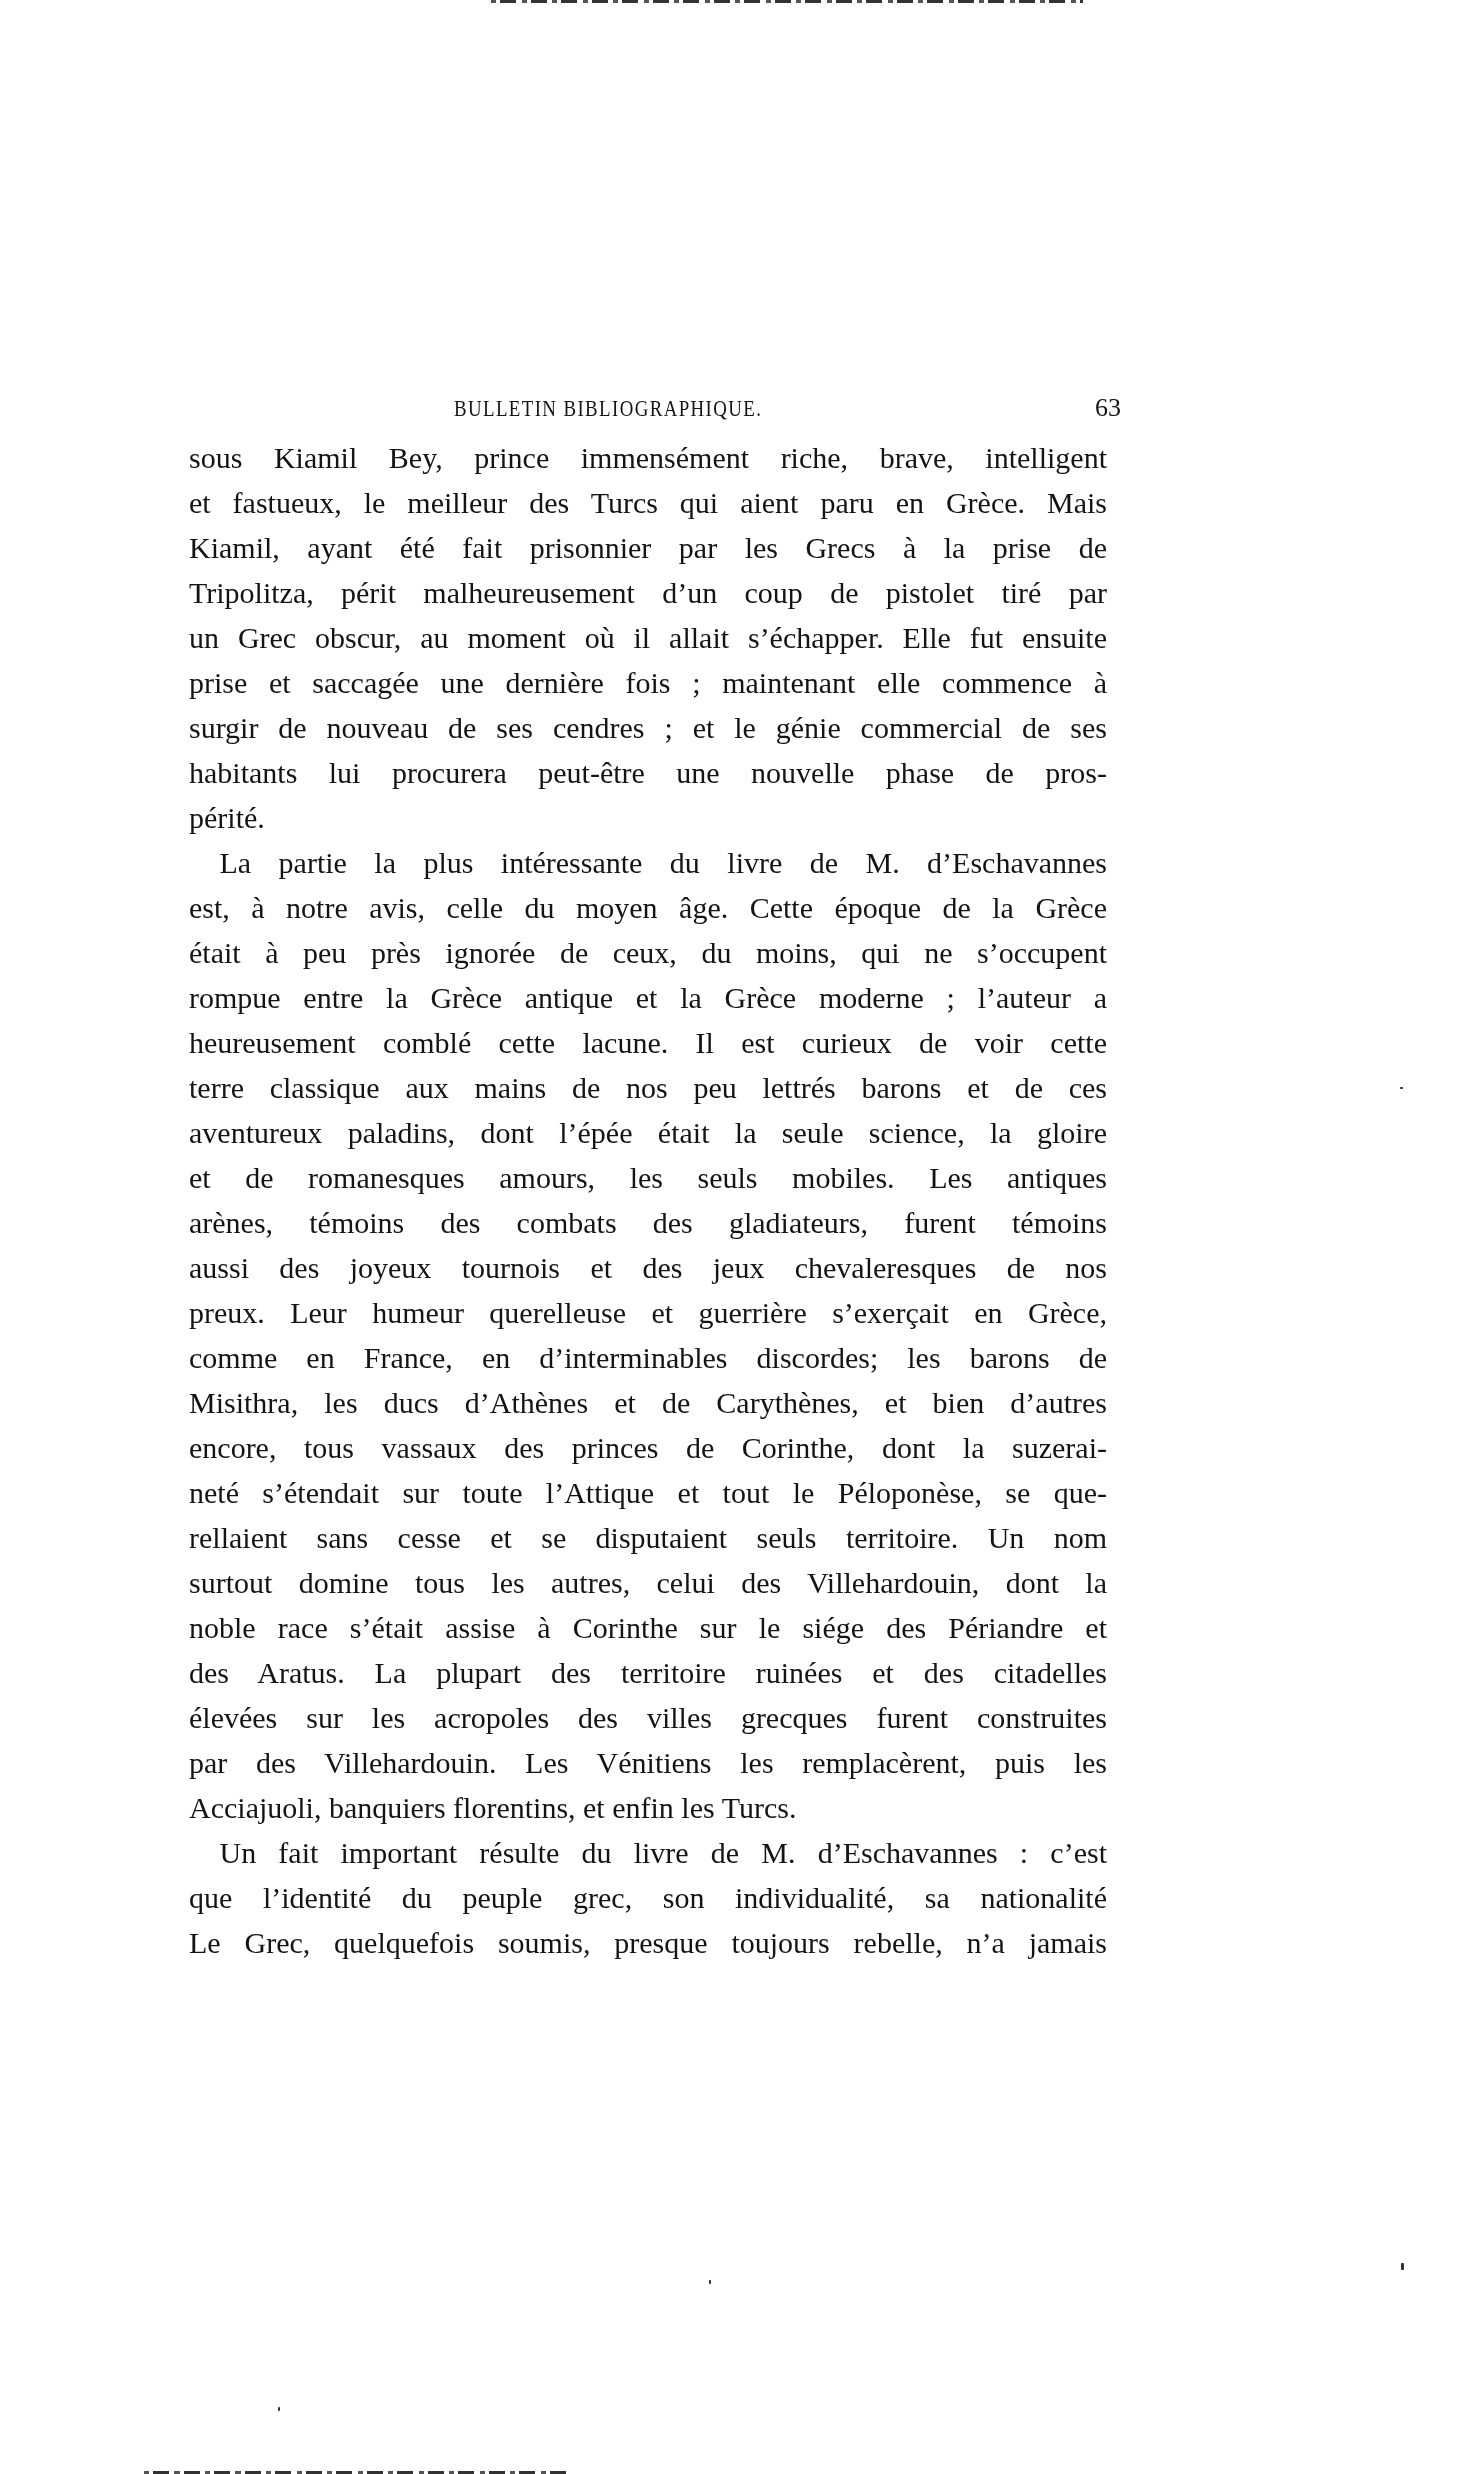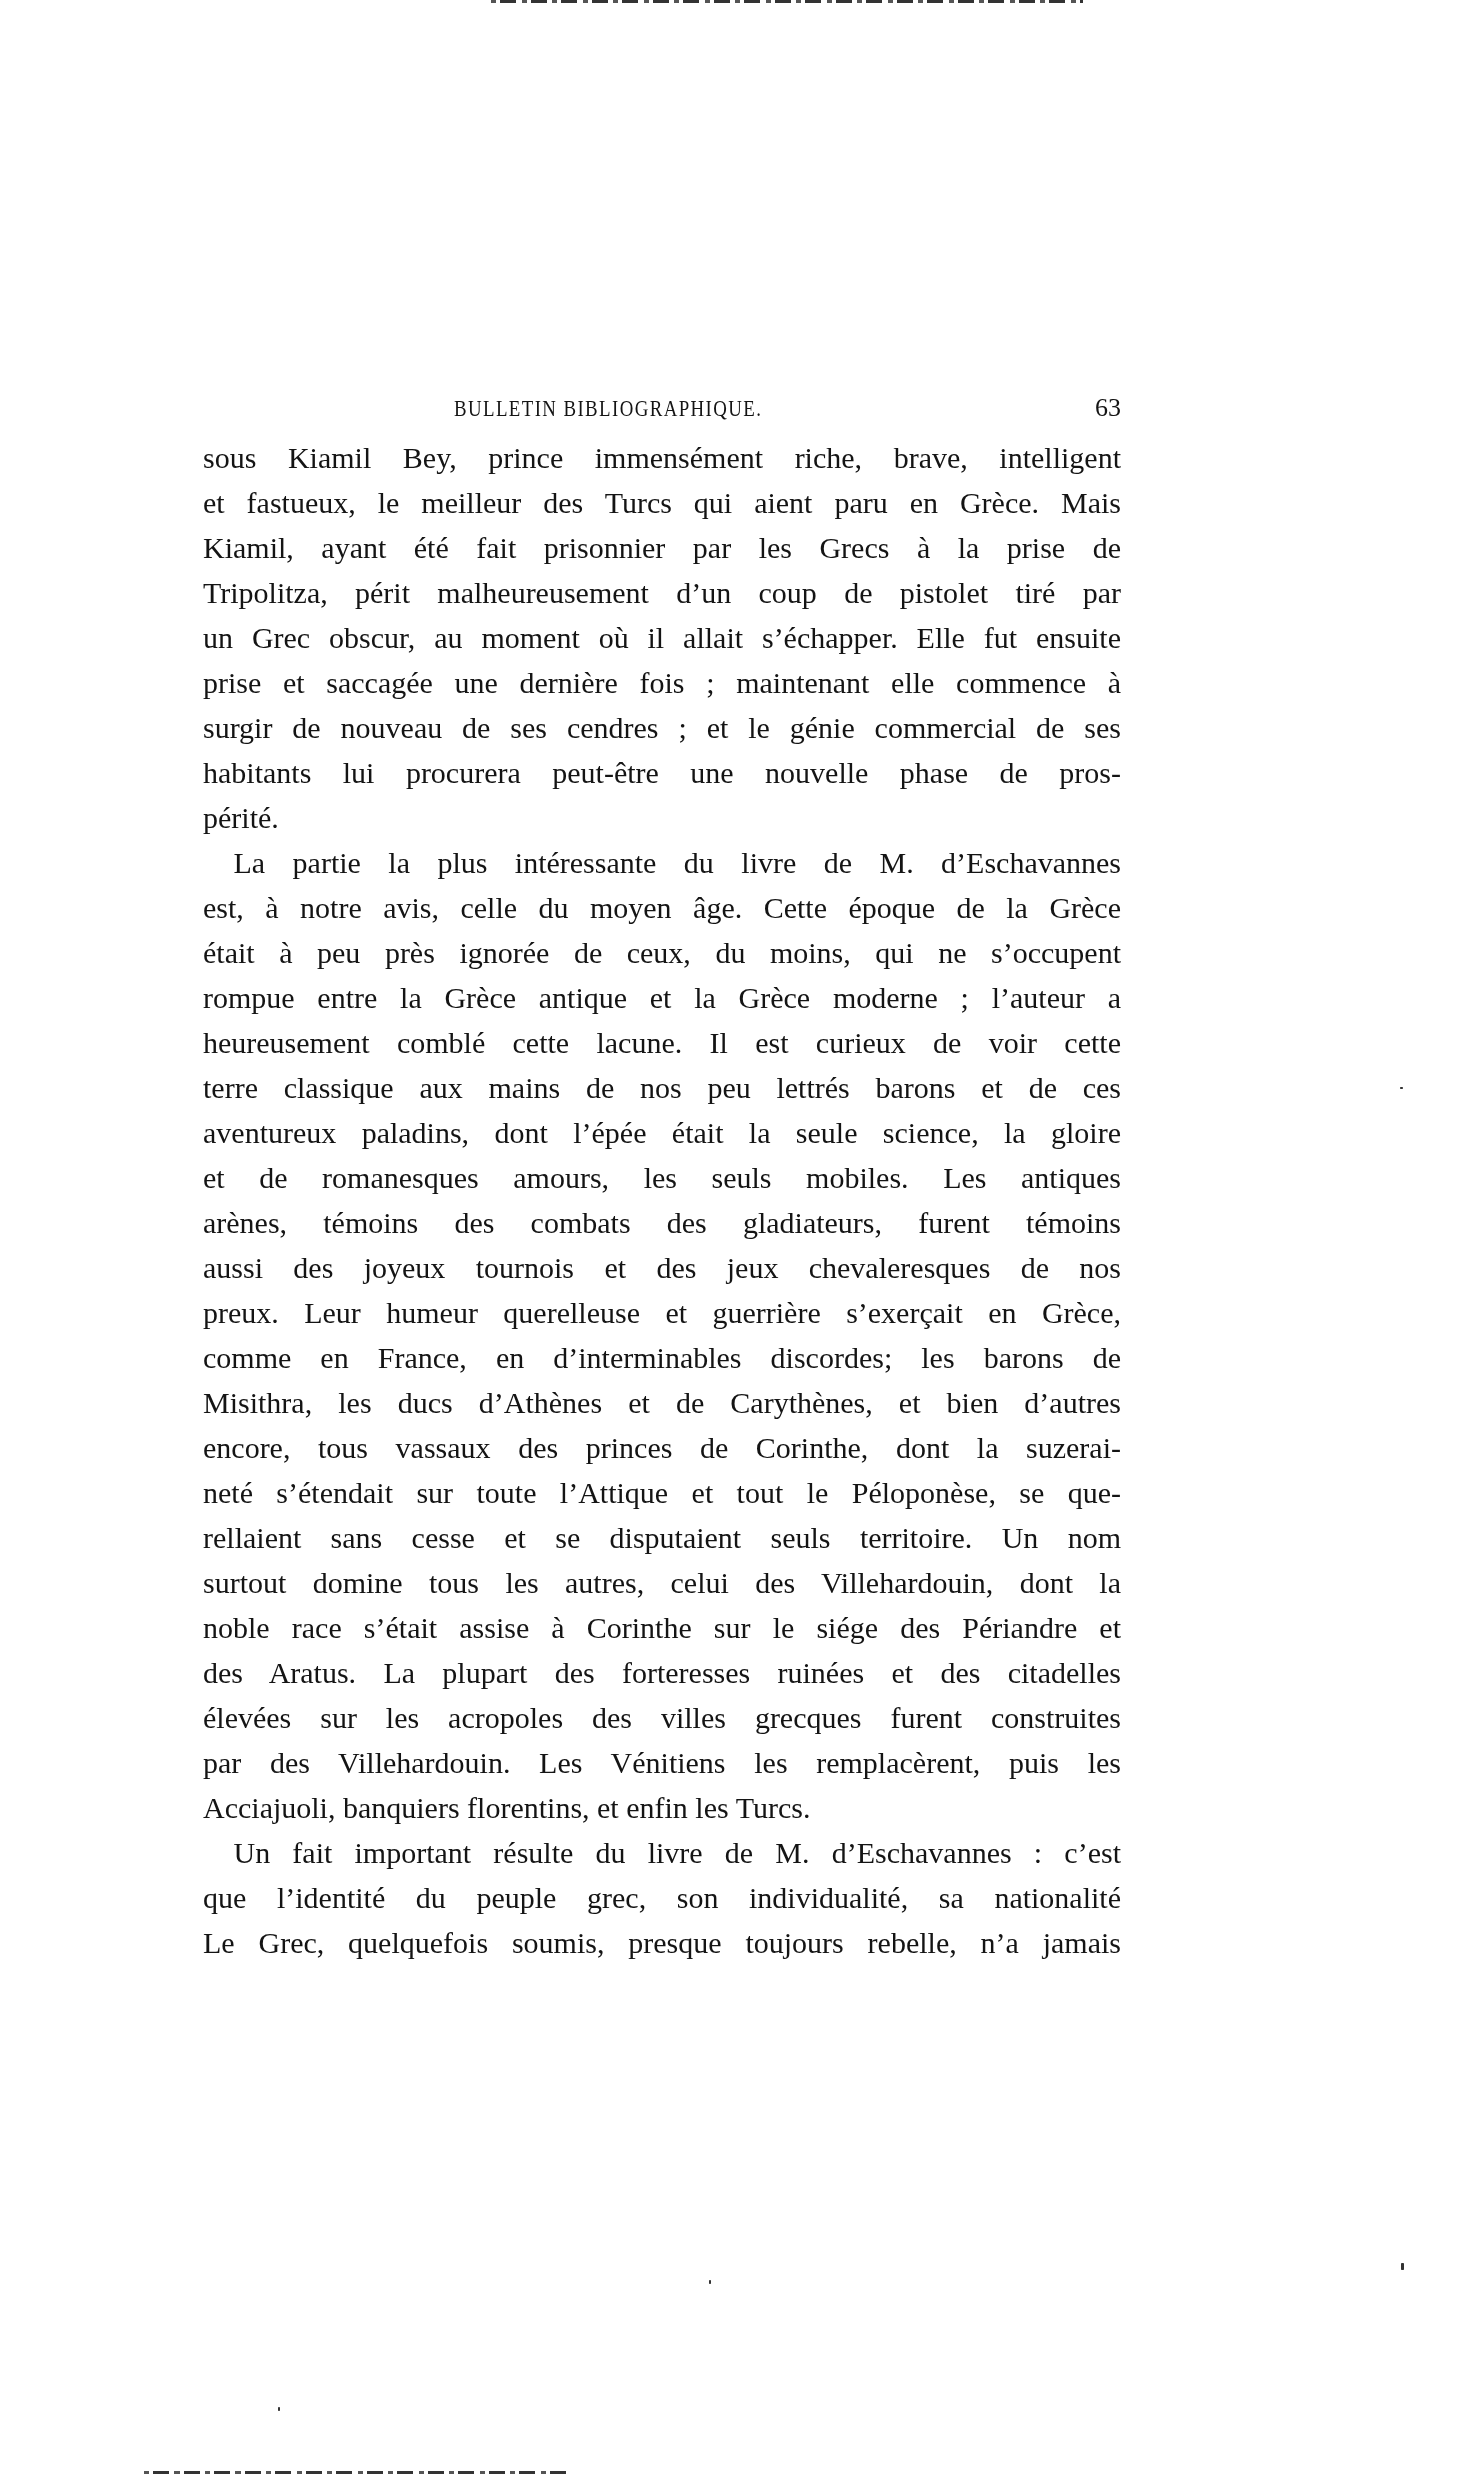--- a/index.html
+++ b/index.html
@@ -7,21 +7,21 @@
          font-family: "Liberation Serif", "DejaVu Serif", serif; color: #141414; }
   .scan-edge { position: absolute; height: 2.5px;
                background: repeating-linear-gradient(90deg, #555 0 5.1px, transparent 5.1px 9.3px, #333 9.3px 25.4px, transparent 25.4px 30.5px); }
   .scan-top { top: 0; left: 491px; width: 592px; }
   .scan-bottom { top: 2471px; left: 144px; width: 423px; }
   .speck { position: absolute; background: #333; border-radius: 0.8px; }
   .running-head { position: absolute; top: 396px; left: 203px; width: 918px; height: 34px; text-align: right; }
   .running-title { position: absolute; left: 251px; top: 0; font-size: 23px; letter-spacing: 1.7px;
                    text-transform: uppercase; transform: scaleX(0.82); transform-origin: left top; }
   .page-number { position: absolute; right: 0; top: -3.4px; font-size: 26px; }
-  .body-text { position: absolute; left: 203px; top: 435px; width: 918px; }
+  .body-text { position: absolute; left: 189px; top: 435px; width: 918px; }
   .line { height: 45px; line-height: 45px; font-size: 30px; white-space: nowrap;
           text-align: justify; text-align-last: justify; overflow: visible; }
   .line.indent { padding-left: 30.5px; }
   .line.last { text-align-last: left; }
 </style>
 </head>
 <body>
 
 <div class="scan-edge scan-top"></div>
 
@@ -54,21 +54,21 @@
       <div class="line">arènes, témoins des combats des gladiateurs, furent témoins</div>
       <div class="line">aussi des joyeux tournois et des jeux chevaleresques de nos</div>
       <div class="line">preux. Leur humeur querelleuse et guerrière s’exerçait en Grèce,</div>
       <div class="line">comme en France, en d’interminables discordes; les barons de</div>
       <div class="line">Misithra, les ducs d’Athènes et de Carythènes, et bien d’autres</div>
       <div class="line">encore, tous vassaux des princes de Corinthe, dont la suzerai-</div>
       <div class="line">neté s’étendait sur toute l’Attique et tout le Péloponèse, se que-</div>
       <div class="line">rellaient sans cesse et se disputaient seuls territoire. Un nom</div>
       <div class="line">surtout domine tous les autres, celui des Villehardouin, dont la</div>
       <div class="line">noble race s’était assise à Corinthe sur le siége des Périandre et</div>
-      <div class="line">des Aratus. La plupart des forteresses ruinées et des citadelles</div>
+      <div class="line">des Aratus. La plupart des territoire ruinées et des citadelles</div>
       <div class="line">élevées sur les acropoles des villes grecques furent construites</div>
       <div class="line">par des Villehardouin. Les Vénitiens les remplacèrent, puis les</div>
       <div class="line last">Acciajuoli, banquiers florentins, et enfin les Turcs.</div>
     </div>
     <div>
       <div class="line indent">Un fait important résulte du livre de M. d’Eschavannes : c’est</div>
       <div class="line">que l’identité du peuple grec, son individualité, sa nationalité</div>
       <div class="line">Le Grec, quelquefois soumis, presque toujours rebelle, n’a jamais</div>
     </div>
   </div>

